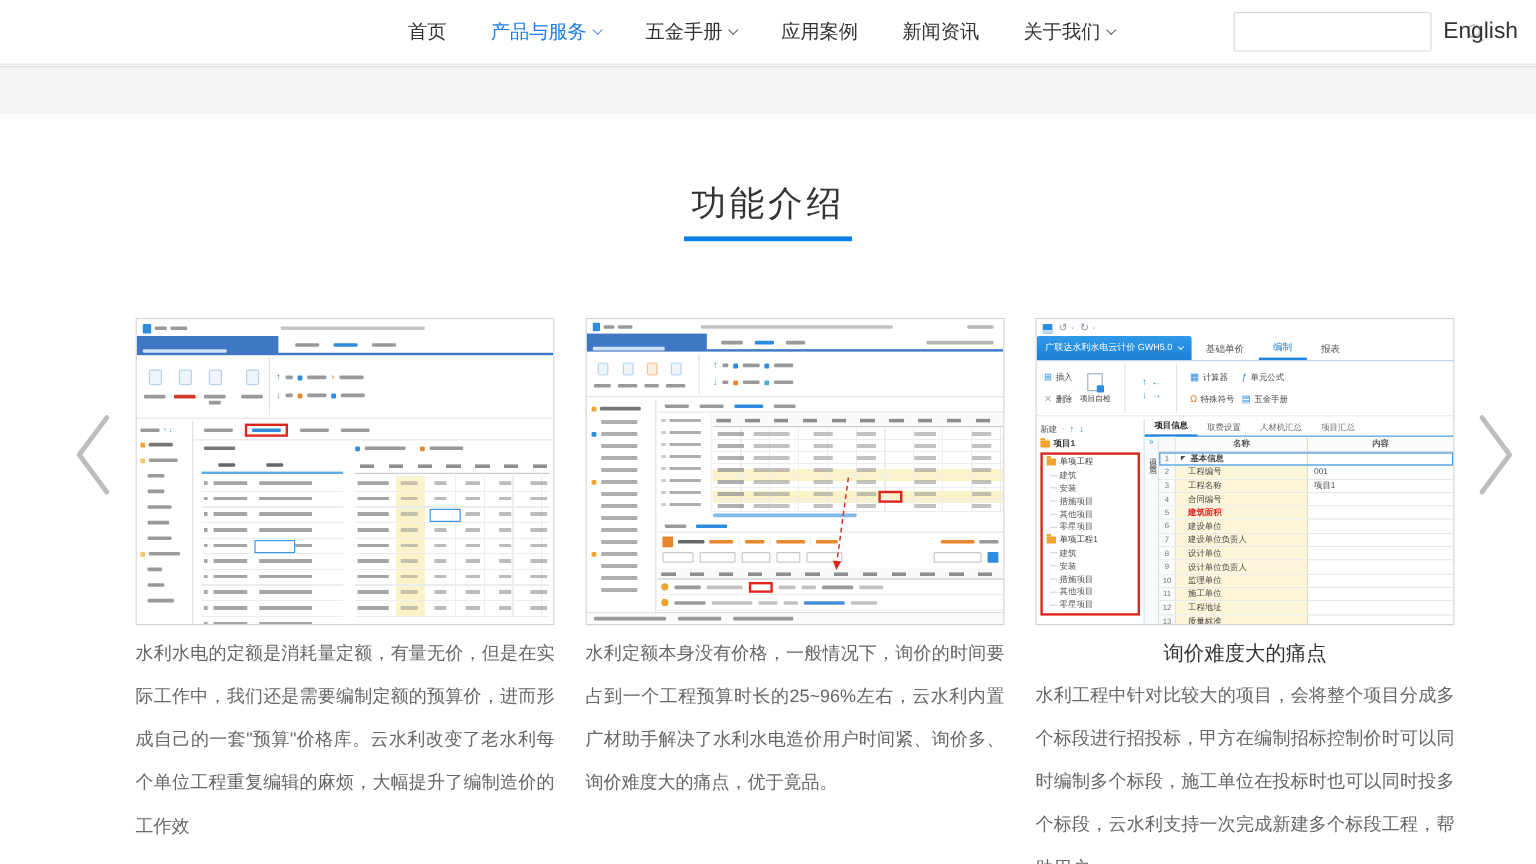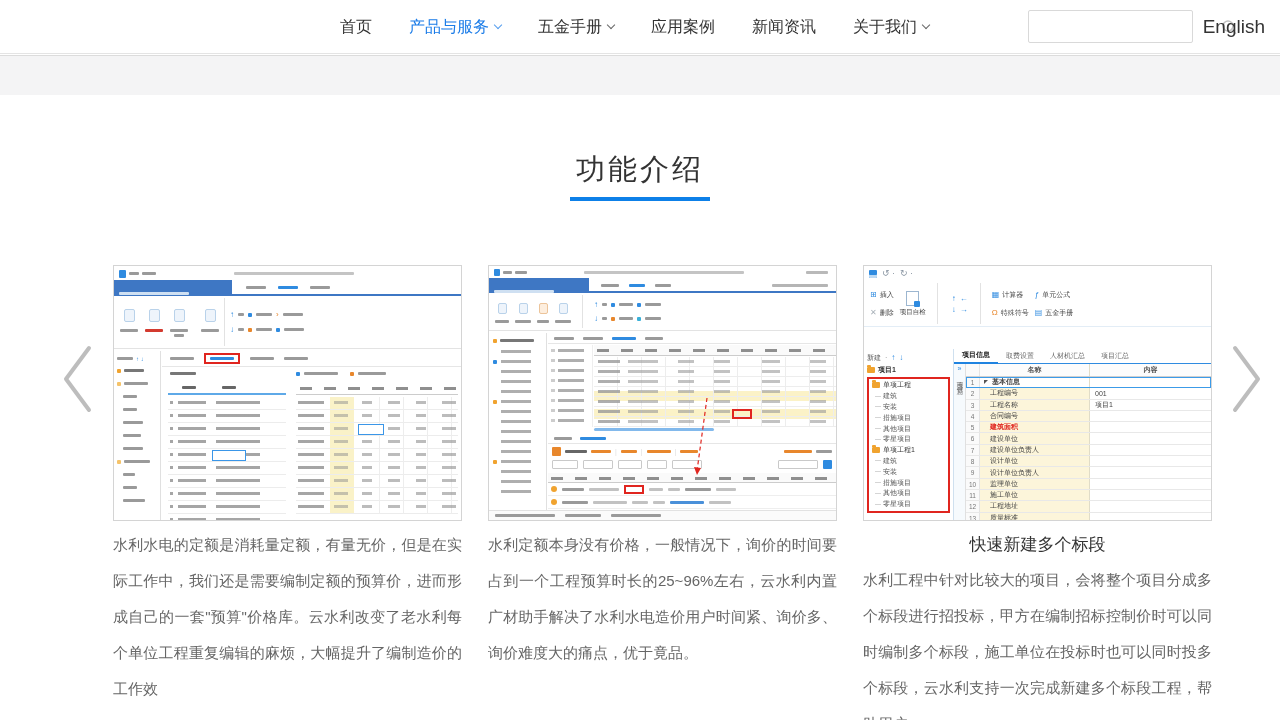--- a/index.html
+++ b/index.html
@@ -494,20 +494,32 @@
   </div>
 
   <div class="card card3">
     <div class="imgbox">
       <div class="shot c3">
         <div class="tbar">
           <span class="save-ic"></span>
           <span class="undo">↺ ·</span>
           <span class="undo">↻ ·</span>
         </div>
+        <div class="approw">
+          <span class="appbtn">
+              <span>广联达水利水电云计价 GWH5.0</span>
+              <span class="caret"></span>
+            </span>
+          <div class="c3tabs">
+
+          <span class="c3tab">基础单价</span>
+              <span class="c3tab on">编制</span>
+              <span class="c3tab">报表</span>
+            </div>
+        </div>
         <div class="ribbon">
           <div class="tool-stack">
             <span class="tool-sm">
                 <span class="gly-b">⊞</span>
                 <span>插入</span>
               </span>
             <span class="tool-sm">
                 <span class="gly-x">✕</span>
                 <span>删除</span>
               </span>
@@ -714,17 +726,17 @@
                       </div>
                     <div class="c3val"></div>
                   </div>
                   </div>
               </div>
             </div>
           </div>
         </div>
       </div>
     </div>
-    <div class="ctitle">快速新建多个标段</div>
+    <div class="ctitle">询价难度大的痛点</div>
     <div class="cdesc">水利工程中针对比较大的项目，会将整个项目分成多个标段进行招投标，甲方在编制招标控制价时可以同时编制多个标段，施工单位在投标时也可以同时投多个标段，云水利支持一次完成新建多个标段工程，帮助用户</div>
   </div>
 
 </div>
 
 </body></html>

